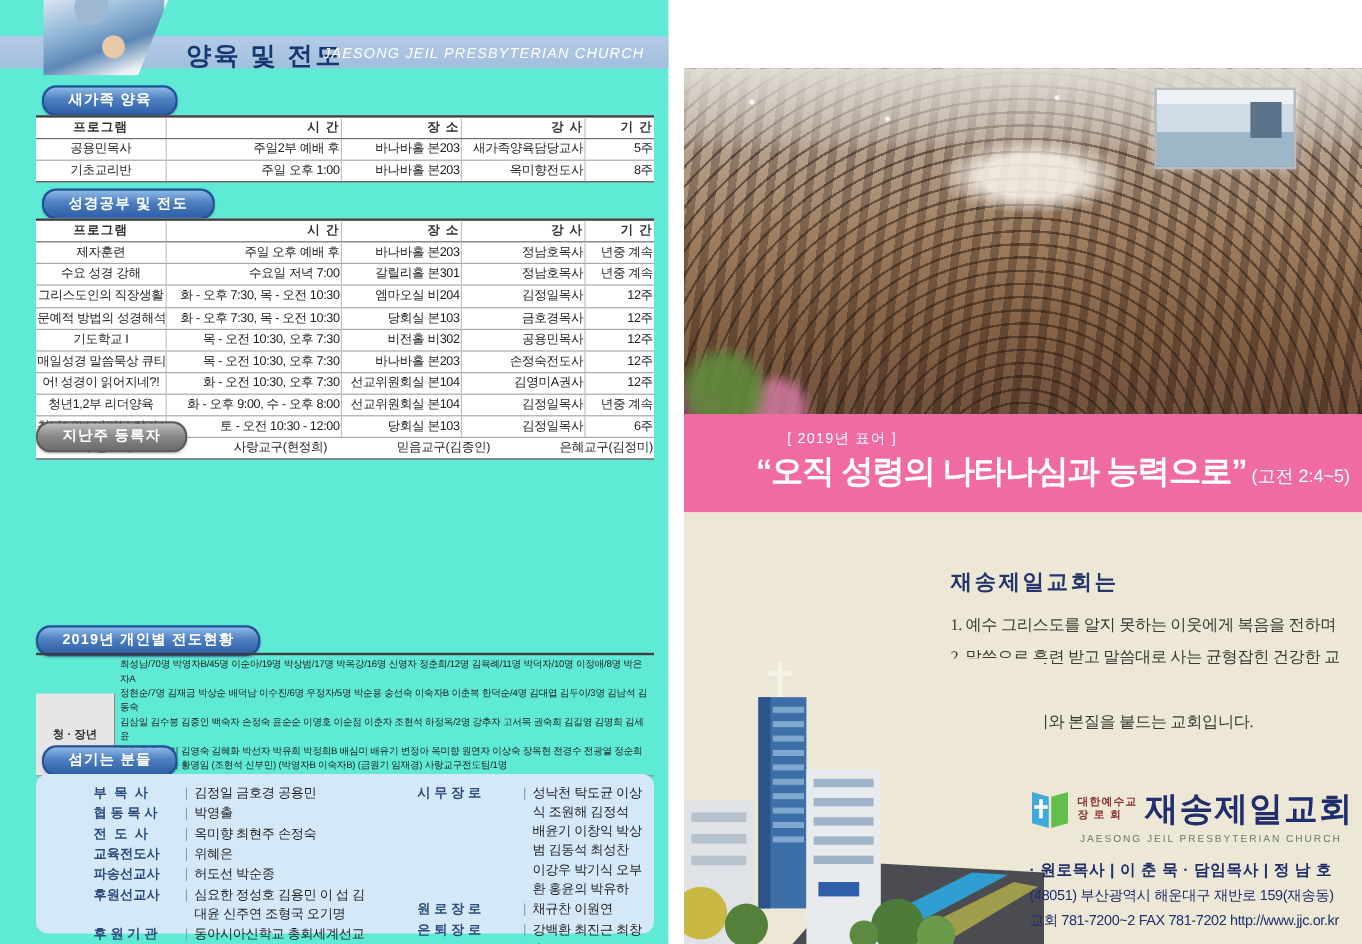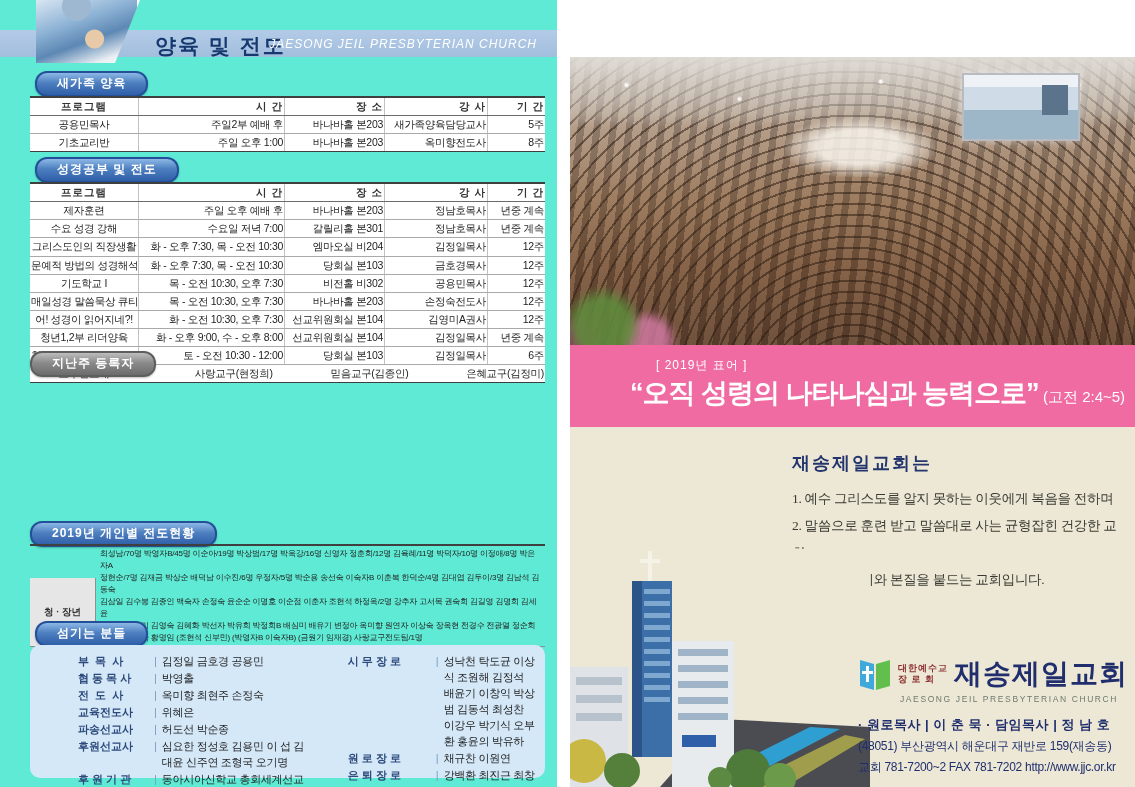--- a/index.html
+++ b/index.html
@@ -101,21 +101,21 @@
 
   .motto-banner { position:absolute; left:0; top:345px; width:565px; height:82px;
                   background:#ef6ba2; color:#fff; }
   .motto-label { position:absolute; left:86px; top:12px; font-size:12px; letter-spacing:1px; }
   .motto-line { position:absolute; left:60px; top:30px; width:500px; white-space:nowrap; }
   .motto-main { font-size:27px; font-weight:bold; letter-spacing:-1px; }
   .motto-ref { font-size:15px; }
 
   .beige { position:absolute; left:0; top:427px; width:565px; height:360px; background:#ece8d5; }
 
-  .identity { position:absolute; left:222px; top:24px; width:330px;
+  .identity { position:absolute; left:222px; top:46px; width:330px;
               font-family:"Liberation Serif","DejaVu Serif",serif; }
   .identity h2 { font-size:18px; color:#24356e; letter-spacing:2px; margin-bottom:10px; }
   .identity .iline { font-size:13.5px; color:#3a3a34; line-height:2.0; letter-spacing:-0.3px; }
 
   .building { position:absolute; left:0; bottom:0; width:300px; height:238px; }
 
   .logo-block { position:absolute; left:288px; top:228px; width:272px; }
   .logo-row { display:flex; align-items:center; gap:6px; }
   .logo-mark { width:34px; height:36px; flex:none; }
   .denom { font-size:9px; font-weight:bold; color:#8b2f2f; white-space:pre-line; line-height:1.25;

